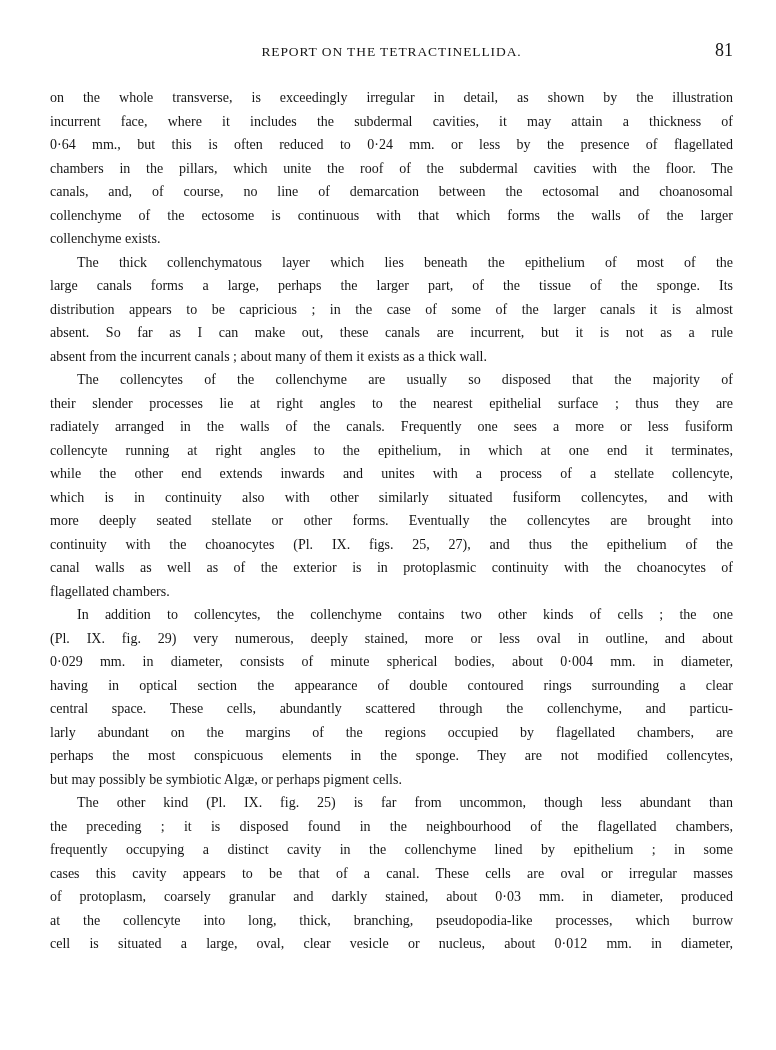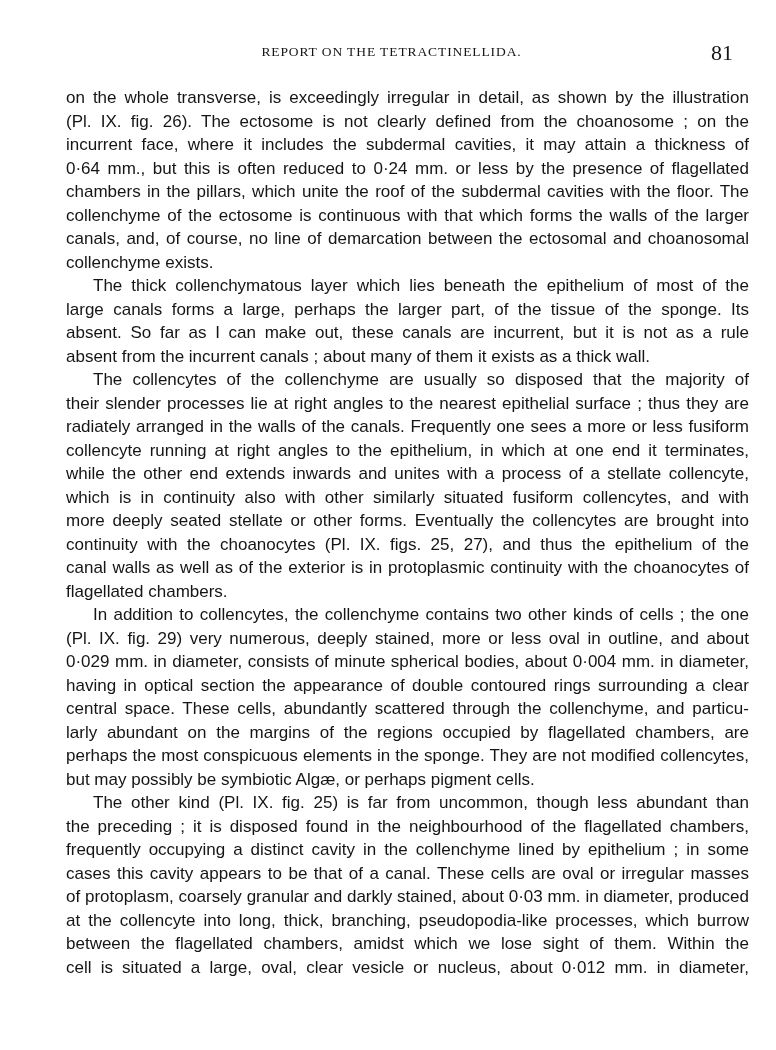--- a/index.html
+++ b/index.html
@@ -1,50 +1,50 @@
 <!DOCTYPE html>
 <html><head>
 <meta charset="utf-8">
 <style>
   html, body { margin: 0; padding: 0; background: #ffffff; }
   body { width: 776px; height: 1050px; position: relative; overflow: hidden; color: #151515; }
   .page { position: absolute; left: 0; top: 0; width: 616px; height: 1050px; }
   .header { position: absolute; top: 40px; left: 50px; width: 683px; height: 22px; font-family: "Liberation Serif", serif; }
   .running-title { position: absolute; left: 0; right: 0; text-align: center; font-size: 13.5px; letter-spacing: 0.9px; top: 4px; }
-  .page-number { position: absolute; right: 0; top: 0; font-size: 22px; }
-  .body-text { position: absolute; top: 86px; left: 66px; width: 683px; font-family: Liberation Sans, sans-serif; font-size: 17px; }
+  .page-number { position: absolute; right: 0; top: 0; font-size: 18px; }
+  .body-text { position: absolute; top: 86px; left: 50px; width: 683px; font-family: Liberation Serif, serif; font-size: 14px; }
   .line { display: block; height: 23.5px; line-height: 23.5px; white-space: nowrap; text-align: justify; text-align-last: justify; overflow: visible; }
   .line.last { text-align-last: left; }
   .line.indent { padding-left: 27px; }
 </style>
 </head>
 <body>
 
 <div class="page">
   <div class="header">
     <span class="running-title">REPORT ON THE TETRACTINELLIDA.</span>
     <span class="page-number">81</span>
   </div>
 
   <div class="body-text">
 
     <div>
       <span class="line">on the whole transverse, is exceedingly irregular in detail, as shown by the illustration</span>
-      <span class="line">(Pl. IX. fig. 26).  The ectosome is not clearly defined from the choanosome ; on the</span>
       <span class="line">incurrent face, where it includes the subdermal cavities, it may attain a thickness of</span>
       <span class="line">0·64 mm., but this is often reduced to 0·24 mm. or less by the presence of flagellated</span>
       <span class="line">chambers in the pillars, which unite the roof of the subdermal cavities with the floor.  The</span>
+      <span class="line">canals, and, of course, no line of demarcation between the ectosomal and choanosomal</span>
       <span class="line">collenchyme of the ectosome is continuous with that which forms the walls of the larger</span>
-      <span class="line">canals, and, of course, no line of demarcation between the ectosomal and choanosomal</span>
       <span class="line last">collenchyme exists.</span>
     </div>
 
     <div>
       <span class="line indent">The thick collenchymatous layer which lies beneath the epithelium of most of the</span>
       <span class="line">large canals forms a large, perhaps the larger part, of the tissue of the sponge.  Its</span>
+      <span class="line">distribution appears to be capricious ; in the case of some of the larger canals it is almost</span>
       <span class="line">absent.  So far as I can make out, these canals are incurrent, but it is not as a rule</span>
       <span class="line last">absent from the incurrent canals ; about many of them it exists as a thick wall.</span>
     </div>
 
     <div>
       <span class="line indent">The collencytes of the collenchyme are usually so disposed that the majority of</span>
       <span class="line">their slender processes lie at right angles to the nearest epithelial surface ; thus they are</span>
       <span class="line">radiately arranged in the walls of the canals.  Frequently one sees a more or less fusiform</span>
       <span class="line">collencyte running at right angles to the epithelium, in which at one end it terminates,</span>
       <span class="line">while the other end extends inwards and unites with a process of a stellate collencyte,</span>
@@ -66,17 +66,16 @@
       <span class="line last">but may possibly be symbiotic Algæ, or perhaps pigment cells.</span>
     </div>
 
     <div>
       <span class="line indent">The other kind (Pl. IX. fig. 25) is far from uncommon, though less abundant than</span>
       <span class="line">the preceding ; it is disposed found in the neighbourhood of the flagellated chambers,</span>
       <span class="line">frequently occupying a distinct cavity in the collenchyme lined by epithelium ; in some</span>
       <span class="line">cases this cavity appears to be that of a canal.  These cells are oval or irregular masses</span>
       <span class="line">of protoplasm, coarsely granular and darkly stained, about 0·03 mm. in diameter, produced</span>
       <span class="line">at the collencyte into long, thick, branching, pseudopodia-like processes, which burrow</span>
-      <span class="line">between the flagellated chambers, amidst which we lose sight of them.  Within the</span>
       <span class="line">cell is situated a large, oval, clear vesicle or nucleus, about 0·012 mm. in diameter,</span>
     </div>
   </div>
 </div>
 
 </body></html>

